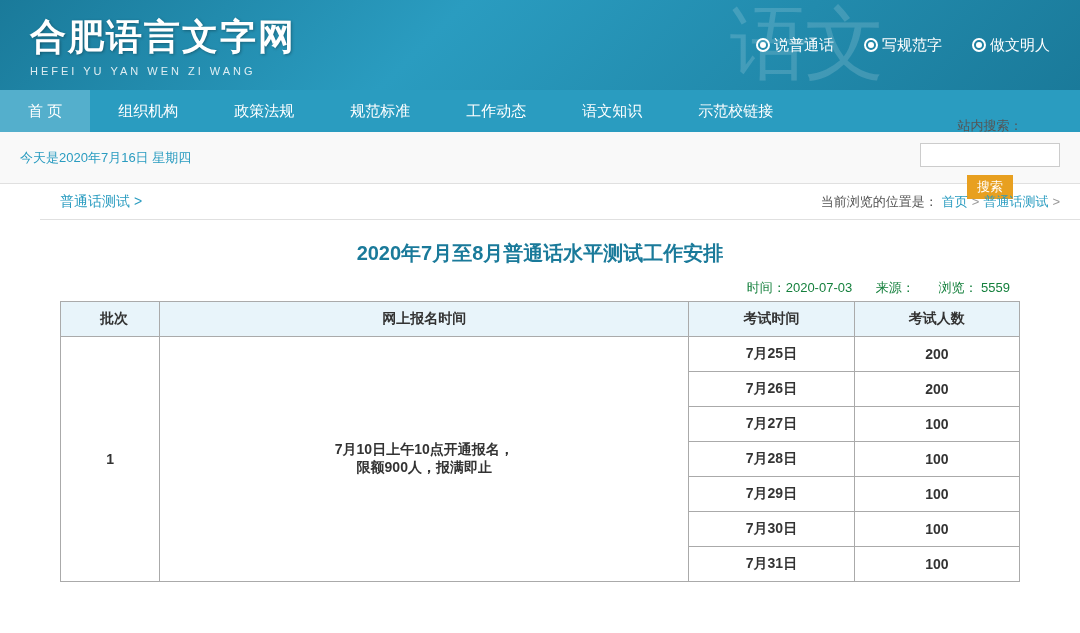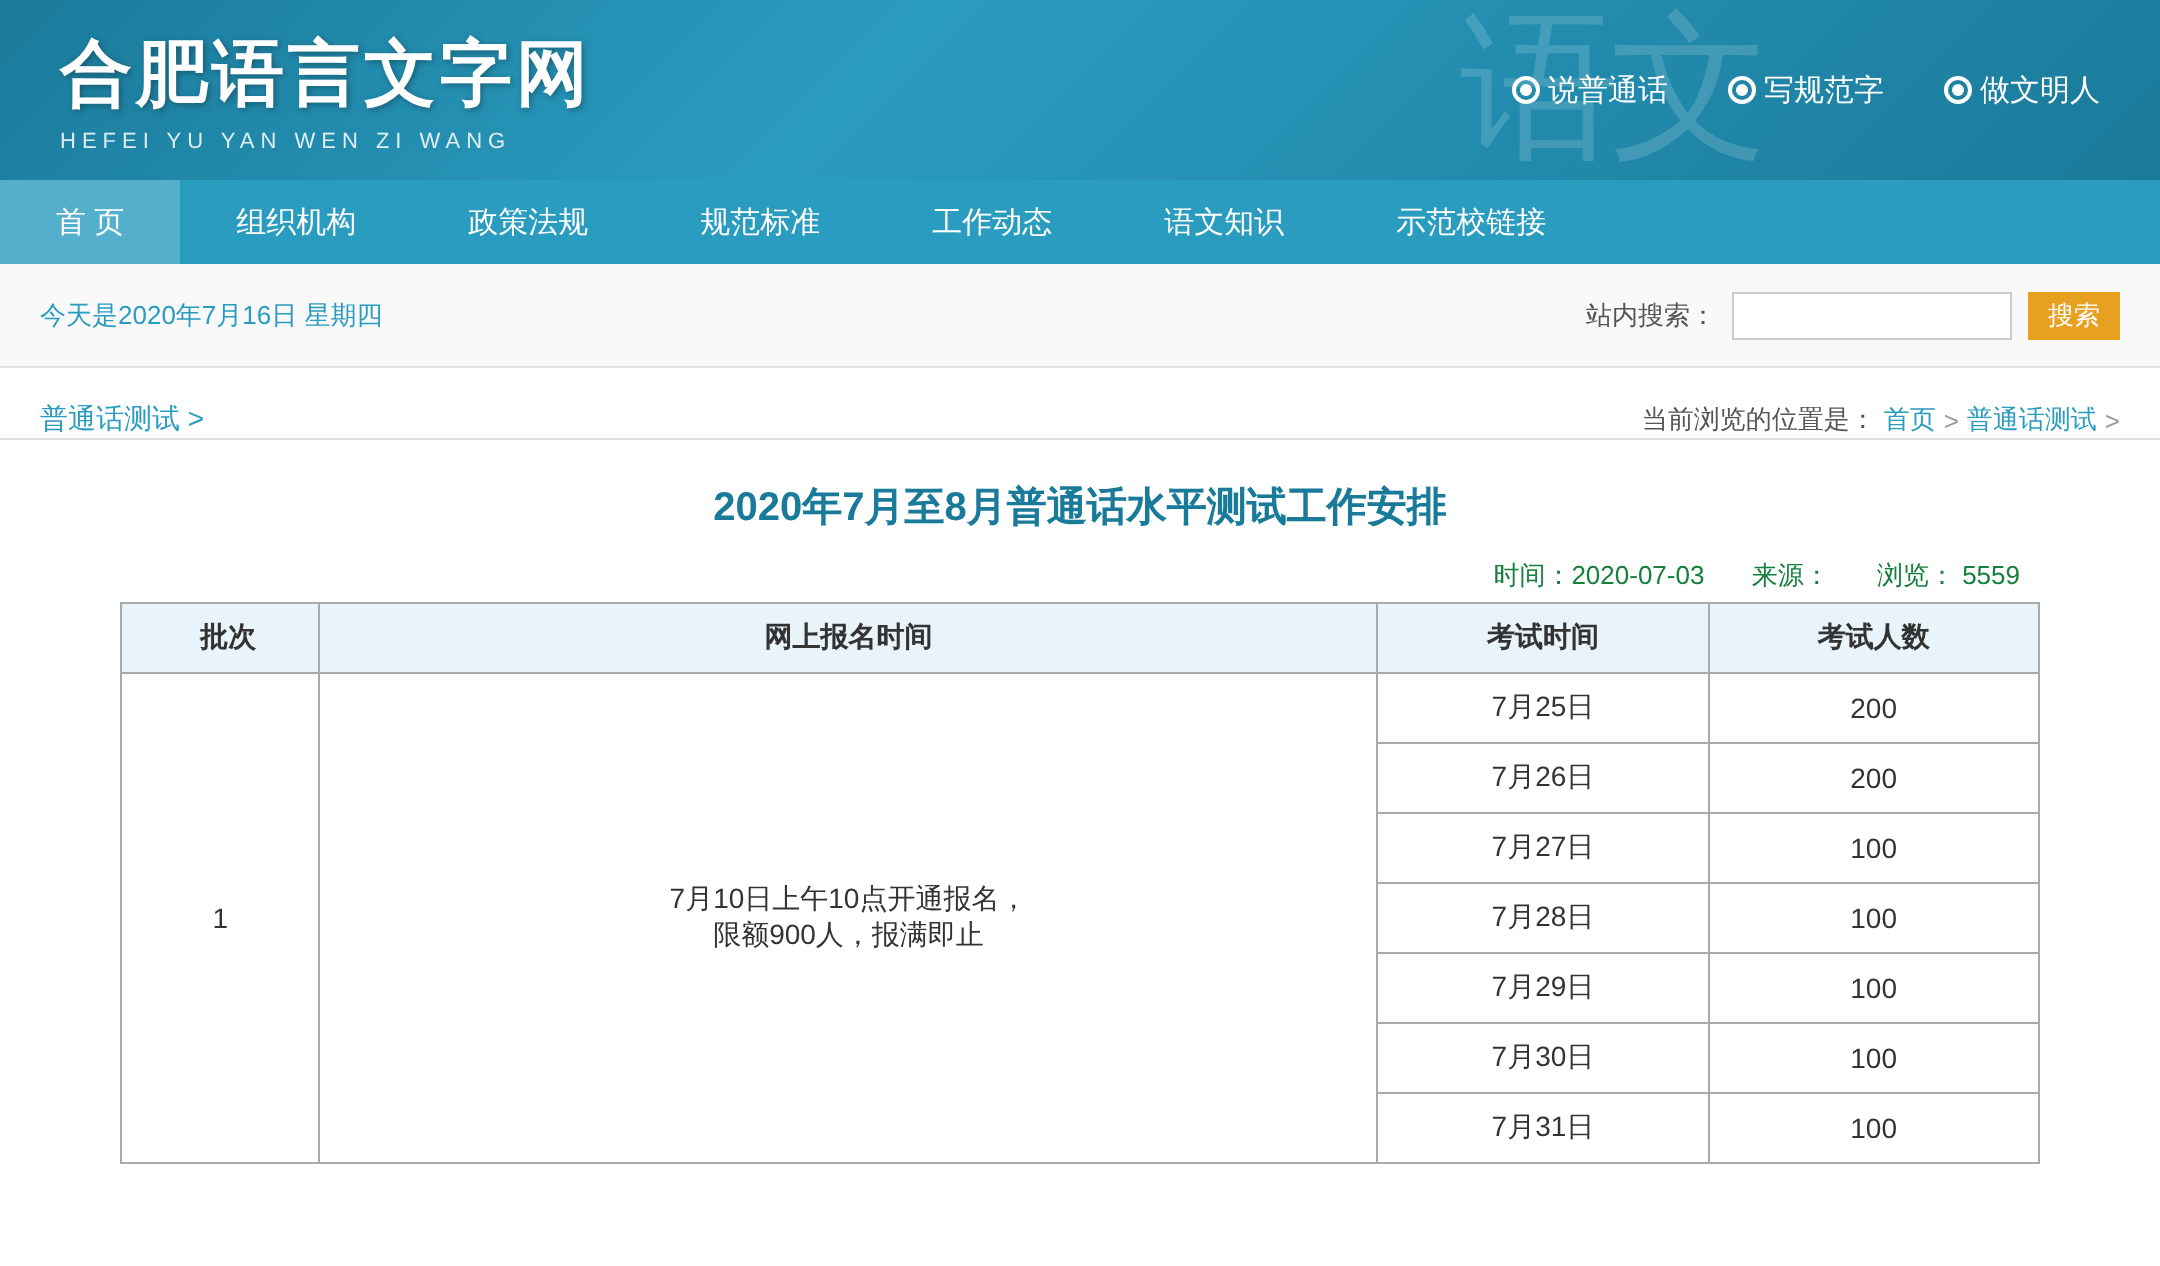--- a/index.html
+++ b/index.html
@@ -106,20 +106,21 @@
       gap: 36px;
     }
     .toolbar-left {
       color: #2a9cc0;
       font-size: 13px;
     }
     .toolbar-right {
       display: flex;
       align-items: center;
       gap: 8px;
+      flex-direction: column;
     }
     .toolbar-right span { font-size: 13px; color: #555; }
     .search-input {
       border: 1px solid #ccc;
       height: 24px;
       padding: 0 6px;
       font-size: 13px;
       width: 140px;
       outline: none;
     }
@@ -130,25 +131,26 @@
       height: 24px;
       padding: 0 10px;
       font-size: 13px;
       cursor: pointer;
     }
 
     
     .breadcrumb-bar {
       height: 36px;
       display: flex;
-      align-items: flex-end;
+      align-items: center;
       justify-content: space-between;
       padding: 0 20px;
       border-bottom: 1px solid #e0e0e0;
       background: #fff;
+      margin-left: 40px;
     }
     .breadcrumb-left {
       color: #2a9cc0;
       font-size: 14px;
       display: flex;
       align-items: center;
       gap: 4px;
     }
     .breadcrumb-right {
       color: #555;
@@ -183,20 +185,21 @@
     .data-table {
       width: 100%;
       border-collapse: collapse;
       border: 1px solid #aaa;
     }
     .data-table th, .data-table td {
       border: 1px solid #aaa;
       padding: 8px 12px;
       text-align: center;
       font-size: 14px;
+      font-weight: bold;
     }
     .data-table thead th {
       background: #e8f4fa;
       font-weight: bold;
       color: #333;
     }
     .data-table tbody td {
       color: #333;
     }
     .data-table .col-batch { width: 60px; padding-left: 20px; }

